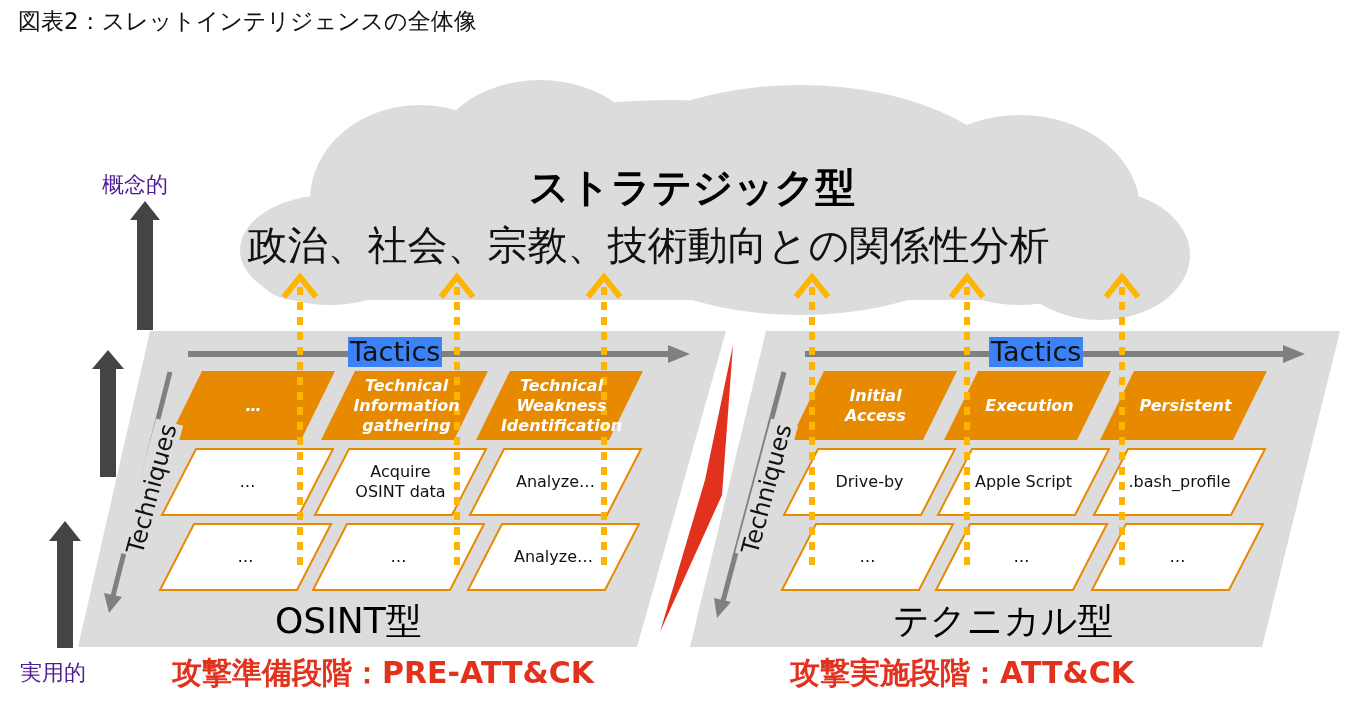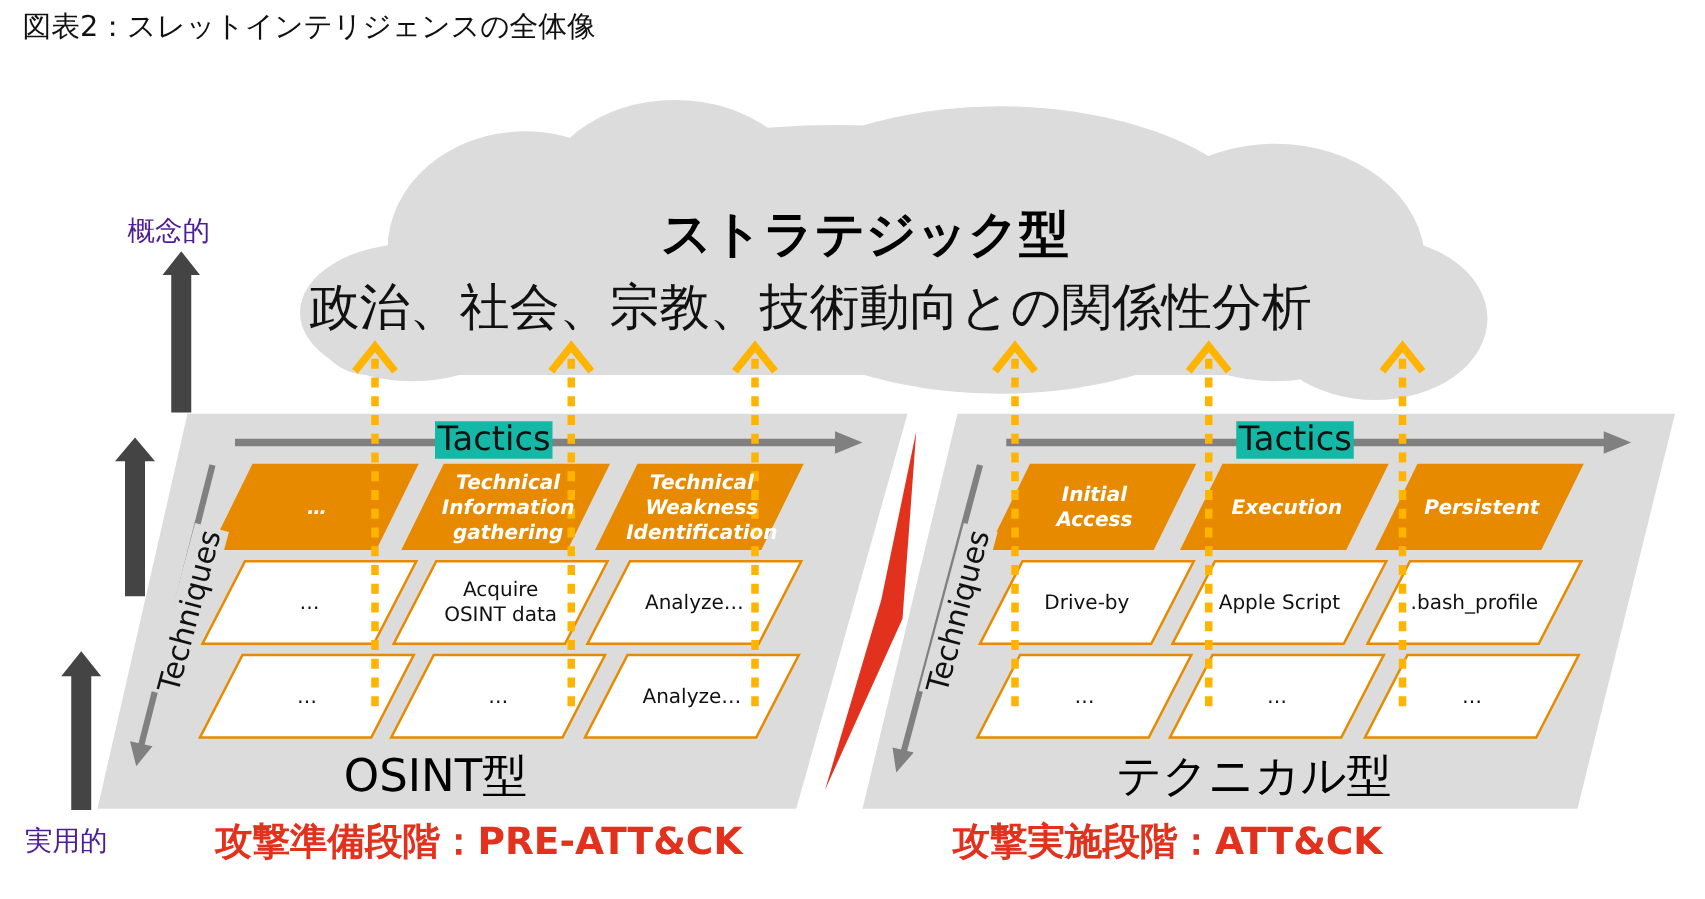--- a/index.html
+++ b/index.html
@@ -4,21 +4,21 @@
 <style>
   html, body { margin:0; padding:0; background:#ffffff; }
   body { width:1364px; height:719px; position:relative; overflow:hidden;
          font-family:"DejaVu Sans", sans-serif; }
   .abs { position:absolute; }
   #fig-title { left:18px; top:6px; font-size:23px; color:#111; white-space:nowrap; letter-spacing:0px; }
   svg#stage { position:absolute; left:0; top:0; }
   .lbl { position:absolute; white-space:nowrap; text-align:center; }
   .cloud-title { left:10px; width:1364px; top:160px; font-size:40px; font-weight:bold; color:#000; }
   .cloud-sub { left:16px; width:1265px; top:218px; font-size:40px; color:#111; }
-  .tactics { font-size:27px; color:#111; background:#14b8a6; padding:0 2px; line-height:30px; }
+  .tactics { font-size:27px; color:#111; background:#3b82f6; padding:0 2px; line-height:30px; }
   .tac-head { font-size:16px; font-weight:bold; font-style:italic; color:#fff; line-height:20px; }
   .tech-text { font-size:16px; color:#111; line-height:20px; }
   .panel-label { font-size:36px; font-weight:normal; color:#000; }
   .phase { font-size:30px; font-weight:bold; color:#e2321e; }
   .axis-text { font-size:22px; color:#4c1d95; }
   .techniques { font-size:24px; color:#111; transform-origin:center center; background:#dcdcdc; padding:0 3px; }
 </style>
 </head>
 <body>
 
@@ -119,21 +119,21 @@
 <div class="lbl tactics" style="left:348px; top:337px;">Tactics</div>
 <div class="lbl tactics" style="left:989px; top:337px;">Tactics</div>
 
 <div class="lbl techniques" style="left:82px; top:475px; transform:rotate(-75deg);">Techniques</div>
 <div class="lbl techniques" style="left:697px; top:475px; transform:rotate(-75deg);">Techniques</div>
 
 <div class="lbl panel-label" style="left:275px; top:597px;">OSINT型</div>
 <div class="lbl panel-label" style="left:855px; top:597px;margin-left:38px;">テクニカル型</div>
 
 <div class="lbl phase" style="left:128px; top:653px;margin-left:44px;">攻撃準備段階：PRE-ATT&amp;CK</div>
-<div class="lbl phase" style="left:762px; top:653px;">攻撃実施段階：ATT&amp;CK</div>
+<div class="lbl phase" style="left:790px; top:653px;">攻撃実施段階：ATT&amp;CK</div>
 
 <div id="cell-text-layer">
     <div class="lbl tac-head" style="left: 173.5px; width: 160px; top: 395.5px;">
       <div>…</div>
     </div>
     <div class="lbl tech-text" style="left: 167.5px; width: 160px; top: 472px;">
       <div>…</div>
     </div>
     <div class="lbl tech-text" style="left: 165.5px; width: 160px; top: 547px;">
       <div>…</div>

